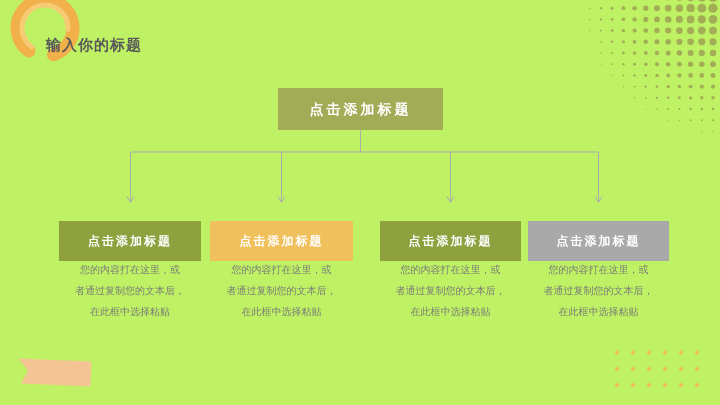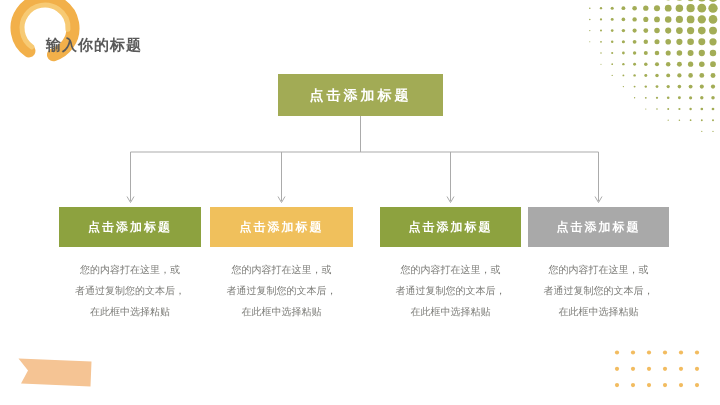--- a/index.html
+++ b/index.html
@@ -1,21 +1,21 @@
 <!DOCTYPE html>
 <html><head>
 <meta charset="utf-8">
 <style>
   * { margin: 0; padding: 0; box-sizing: border-box; }
   html, body { background: #e8e8e8; }
   body { font-family: "Liberation Sans", "DejaVu Sans", sans-serif; }
   .slide {
     position: relative;
     width: 720px; height: 405px;
-    background: #ffffff;
+    background: #bef264;
     overflow: hidden;
   }
   .slide-title {
     position: absolute;
     left: 46px; top: 36px;
     font-size: 15px;
     font-weight: bold;
     letter-spacing: 1px;
     z-index: 3;
   }
@@ -26,20 +26,21 @@
   .connector { position: absolute; left: 0; top: 0; z-index: 1; pointer-events: none; }
 
   .node {
     position: absolute;
     color: #ffffff;
     font-weight: bold;
     text-align: center;
     letter-spacing: 2px;
     z-index: 2;
     cursor: default;
+    margin-top: 14px;
   }
   .node-root {
     left: 278px; top: 74px;
     width: 165px; height: 42px;
     line-height: 42px;
     font-size: 14px;
     letter-spacing: 3px;
   }
   .node-child {
     top: 207px;

